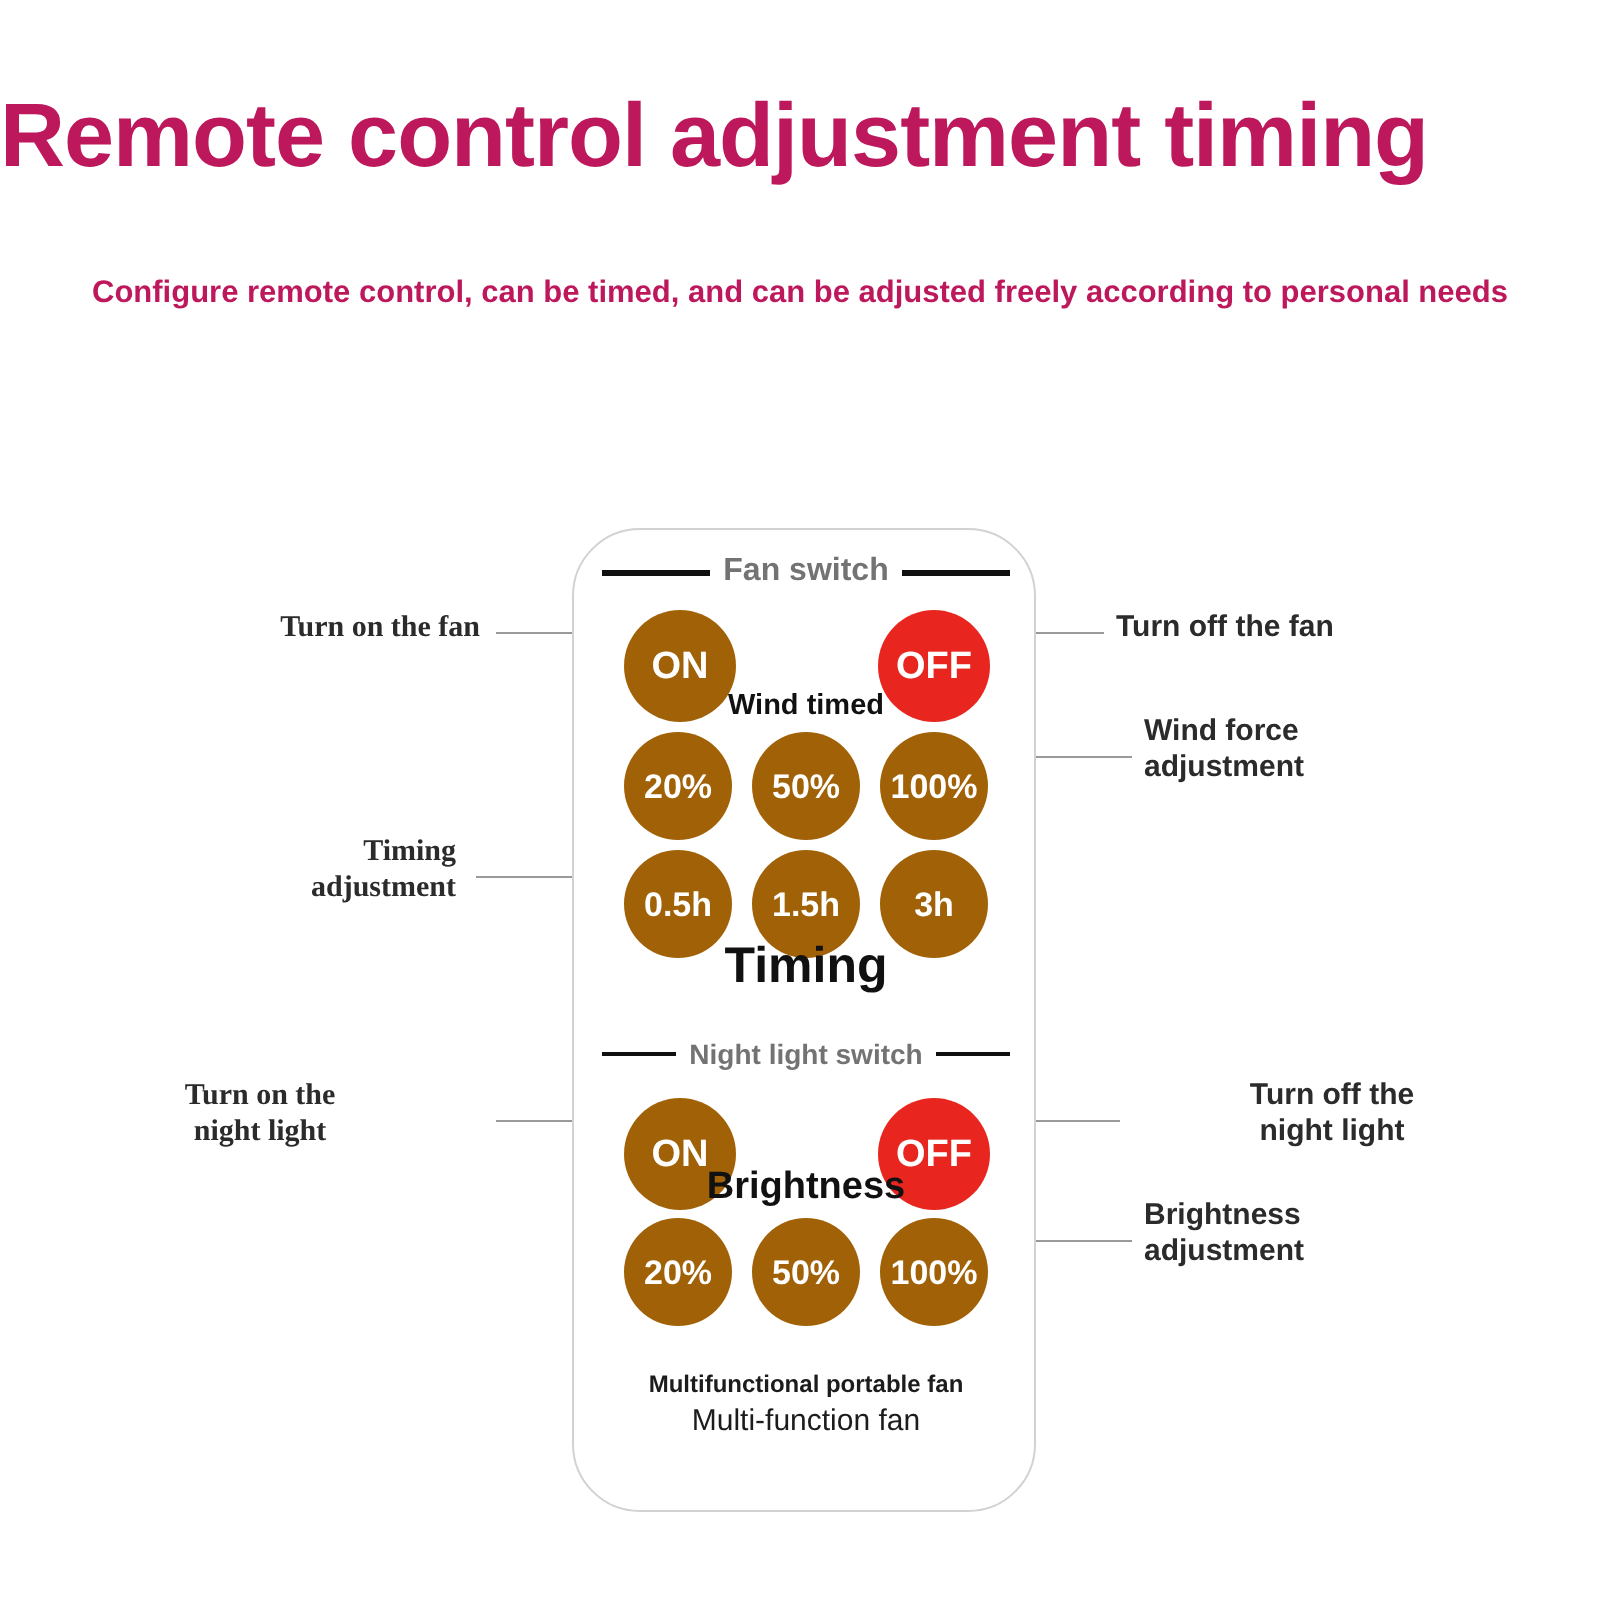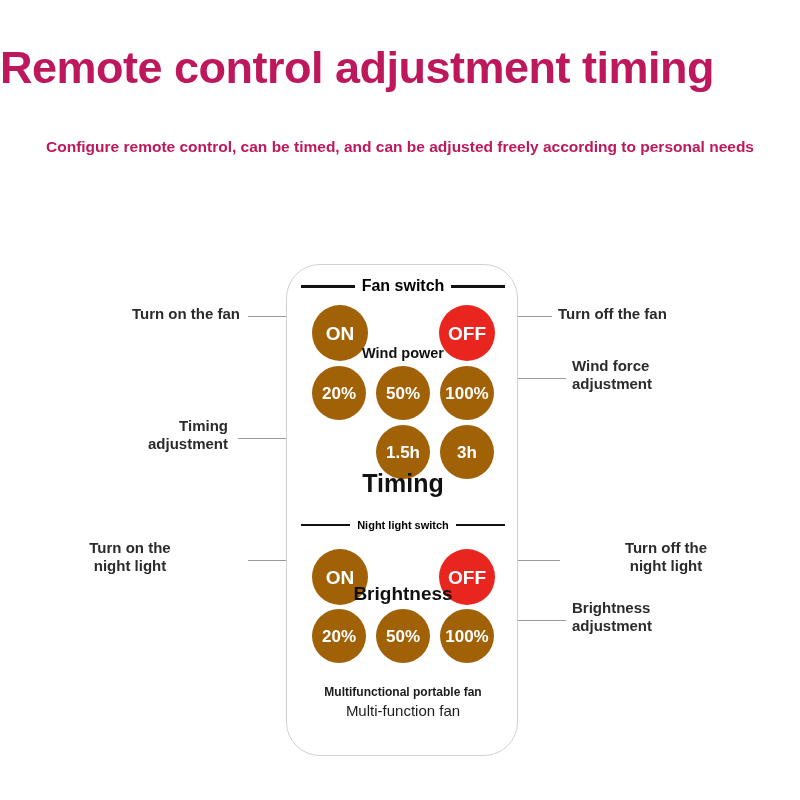--- a/index.html
+++ b/index.html
@@ -63,27 +63,27 @@
     padding: 0 14px;
   }
   .sec-head .rule {
     flex: 1 1 auto;
     height: 3px;
     background: #111111;
   }
   .sec-head .sec-label {
     flex: 0 0 auto;
     font-weight: bold;
-    color: #000000;
+    color: #737373;
     white-space: nowrap;
   }
   .sec-head.fan { top: 12px; }
   .sec-head.fan .sec-label { font-size: 16px; }
   .sec-head.night { top: 254px; }
-  .sec-head.night .sec-label { font-size: 11px; }
+  .sec-head.night .sec-label { font-size: 14px; }
   .sec-head.night .rule { height: 2.5px; }
 
   
   .btn {
     position: absolute;
     border-radius: 50%;
     display: flex;
     align-items: center;
     justify-content: center;
     color: #ffffff;
@@ -124,21 +124,21 @@
 
   
   .callout {
     position: absolute;
     font-size: 15px;
     font-weight: bold;
     color: #2b2b2b;
     line-height: 1.2;
     z-index: 8;
   }
-  .callout.left  { text-align: right; }
+  .callout.left  { text-align: right; font-family: Liberation Serif, serif; }
   .callout.right { text-align: left; }
 
   .leader {
     position: absolute;
     height: 1.3px;
     background: #9a9a9a;
     z-index: 2;
   }
 </style>
 </head>
@@ -159,26 +159,27 @@
 
   <div class="sec-head fan">
     <span class="rule"></span>
     <span class="sec-label">Fan switch</span>
     <span class="rule"></span>
   </div>
 
   <div class="btn onoff green" style="left:25px; top:40px;">ON</div>
   <div class="btn onoff red" style="left:152px; top:40px;">OFF</div>
 
-  <div class="inline-label wind">Wind power</div>
+  <div class="inline-label wind">Wind timed</div>
 
   <div class="btn gray" style="left:25px;  top:101px;">20%</div>
   <div class="btn gray" style="left:89px;  top:101px;">50%</div>
   <div class="btn gray" style="left:153px; top:101px;">100%</div>
 
+  <div class="btn gray" style="left:25px;  top:160px;">0.5h</div>
   <div class="btn gray" style="left:89px;  top:160px;">1.5h</div>
   <div class="btn gray" style="left:153px; top:160px;">3h</div>
 
   <div class="inline-label timing">Timing</div>
 
   <div class="sec-head night">
     <span class="rule"></span>
     <span class="sec-label">Night light switch</span>
     <span class="rule"></span>
   </div>

